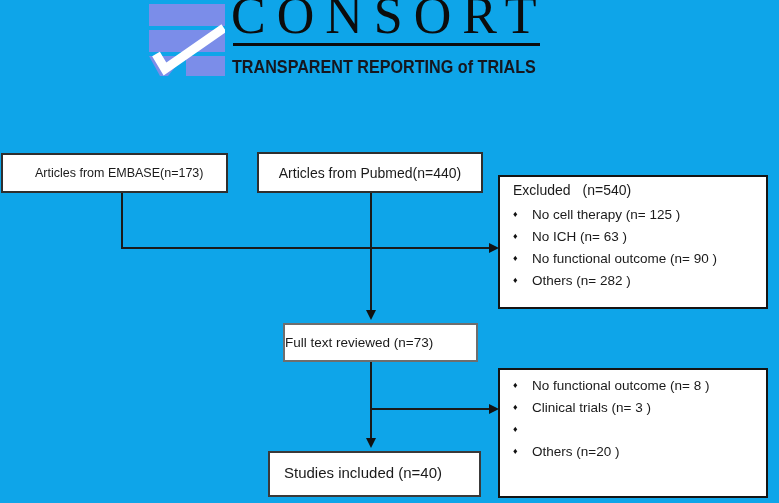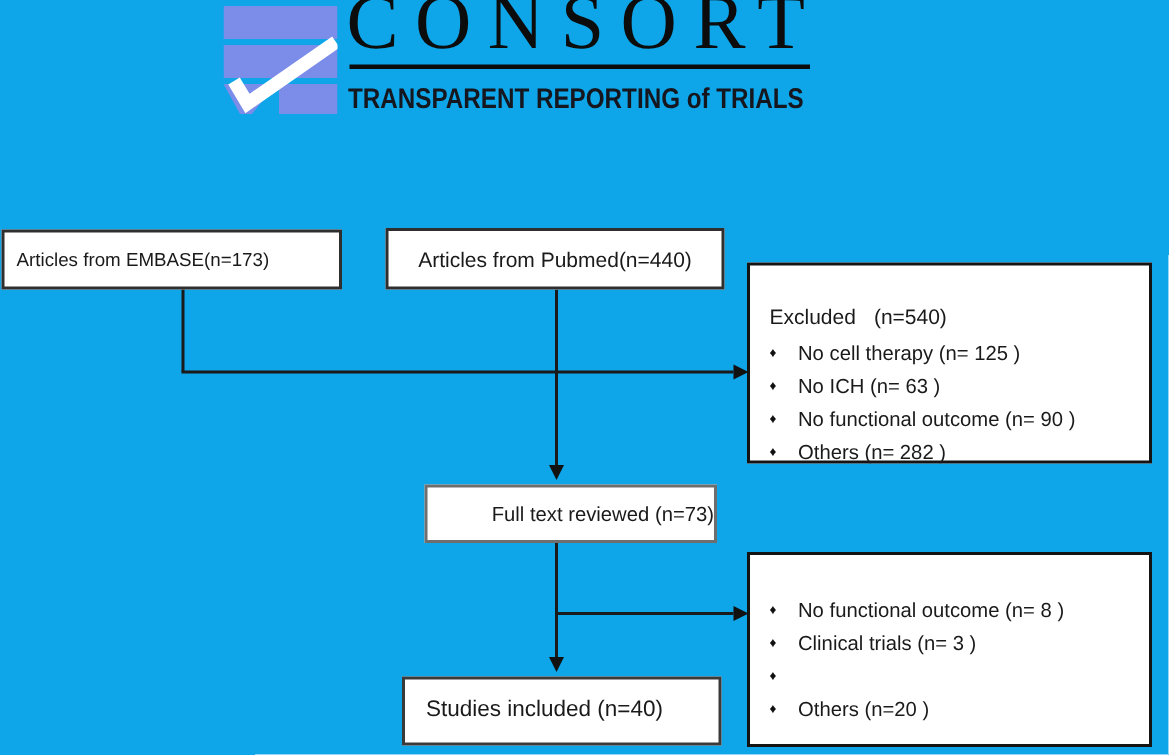--- a/index.html
+++ b/index.html
@@ -50,44 +50,44 @@
   
   .fbox {
     position: absolute;
     background: #ffffff;
     box-sizing: border-box;
   }
   #box-embase {
     left: 1px; top: 153px; width: 227px; height: 40px;
     border: 2px solid #2f2f2f;
     display: flex; align-items: center;
-    padding-left: 8px;
+    padding-left: 32px;
     font-size: 12.5px;
   }
   #box-pubmed {
     left: 257px; top: 152px; width: 226px; height: 41px;
     border: 2px solid #2f2f2f;
     display: flex; align-items: center; justify-content: center;
     font-size: 14px;
   }
   #box-fulltext {
     left: 283px; top: 323px; width: 195px; height: 39px;
     border: 2px solid #6e6e6e;
-    display: flex; align-items: center; justify-content: flex-end;
+    display: flex; align-items: center; justify-content: flex-start;
     font-size: 13.5px;
   }
   #box-included {
     left: 268px; top: 451px; width: 213px; height: 46px;
     border: 2px solid #3a3a3a;
     padding: 11px 11px 0 14px;
     font-size: 15px;
   }
   .excl-box {
     border: 2px solid #141414;
-    padding: 25px 8px 0 13px;
+    padding: 4px 8px 0 13px;
     font-size: 13.5px;
   }
   #box-excluded1 { left: 498px; top: 175px; width: 270px; height: 134px; }
   #box-excluded2 { left: 498px; top: 368px; width: 270px; height: 130px; }
 
   .excl-title { font-size: 14px; line-height: 18px; margin-bottom: 4px; }
   .excl-count { margin-left: 12px; }
   .excl-list { list-style: none; margin: 0; padding: 0; }
   .excl-list li {
     display: flex; align-items: center;

